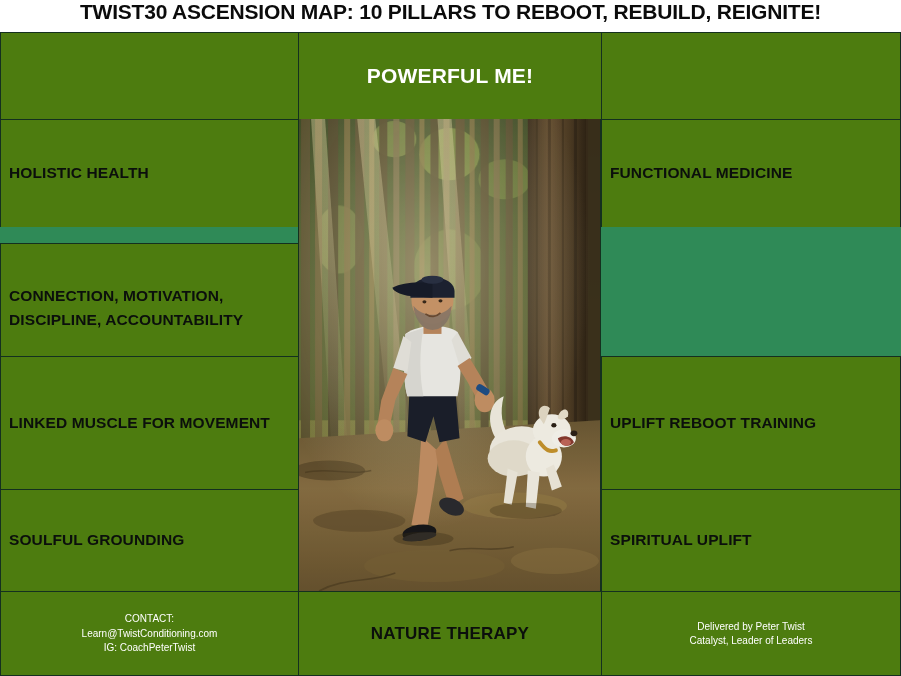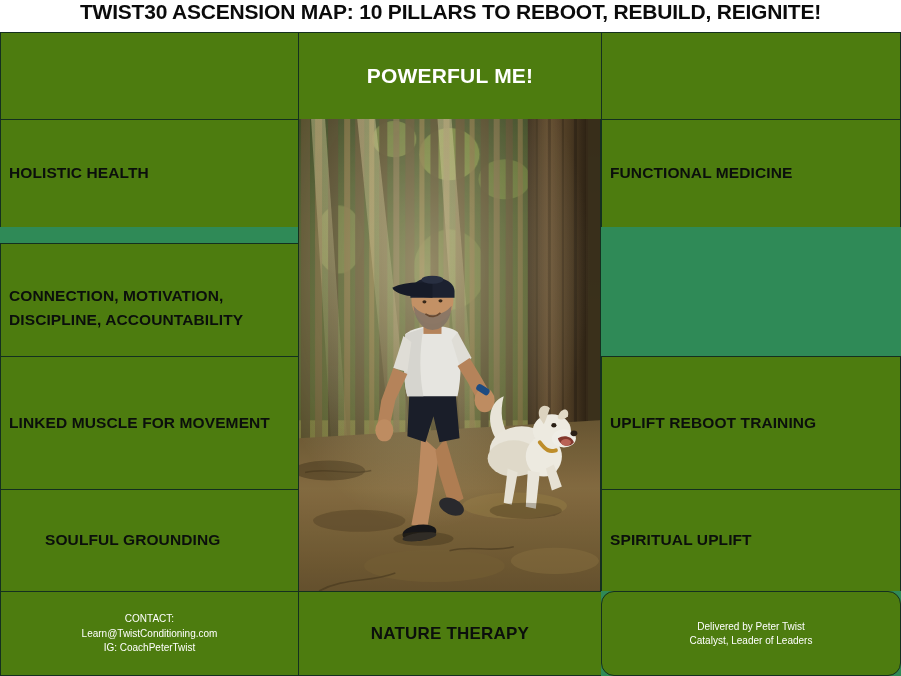--- a/index.html
+++ b/index.html
@@ -125,21 +125,21 @@
       <div class="pillar">
         <span class="pillar-label">LINKED MUSCLE FOR MOVEMENT</span>
       </div>
     </div>
     <div class="cell rb" style="left:601px;top:324px;width:300px;height:133px;">
       <div class="pillar">
         <span class="pillar-label">UPLIFT REBOOT TRAINING</span>
       </div>
     </div>
 
-    <div class="cell" style="left:0;top:457px;width:298px;height:102px;padding-left:36px;">
+    <div class="cell" style="left:0;top:457px;width:298px;height:102px;">
       <div class="pillar">
         <span class="pillar-label">SOULFUL GROUNDING</span>
       </div>
     </div>
     <div class="cell rb" style="left:601px;top:457px;width:300px;height:102px;">
       <div class="pillar">
         <span class="pillar-label">SPIRITUAL UPLIFT</span>
       </div>
     </div>
 
@@ -150,21 +150,21 @@
         <div class="footer-line">IG: CoachPeterTwist</div>
       </div>
     </div>
 
     <div class="cell bb" style="left:298px;top:559px;width:303px;height:85px;">
       <div class="center-foot">
         <div class="center-foot-label">NATURE THERAPY</div>
       </div>
     </div>
 
-    <div class="cell rb bb" style="left:601px;top:559px;width:300px;height:85px;border-radius:13px;">
+    <div class="cell rb bb" style="left:601px;top:559px;width:300px;height:85px;">
       <div class="footer-block">
         <div class="footer-line">Delivered by Peter Twist</div>
         <div class="footer-line">Catalyst, Leader of Leaders</div>
       </div>
     </div>
 
   </div>
 
   <div class="photo">
     <svg viewBox="0 0 300 470" preserveAspectRatio="none">

